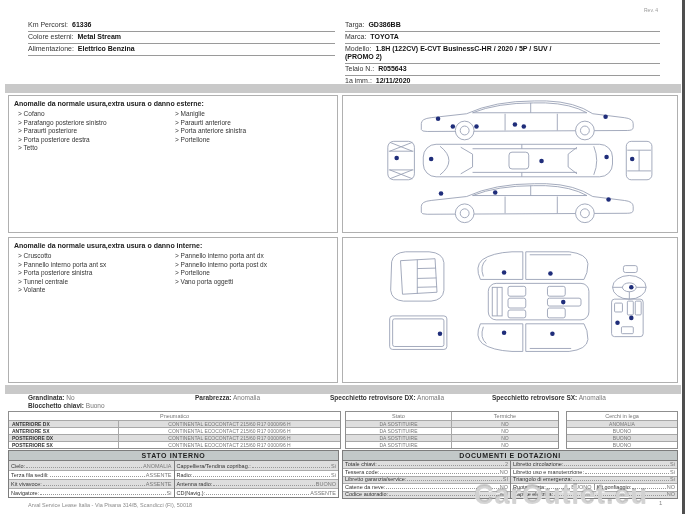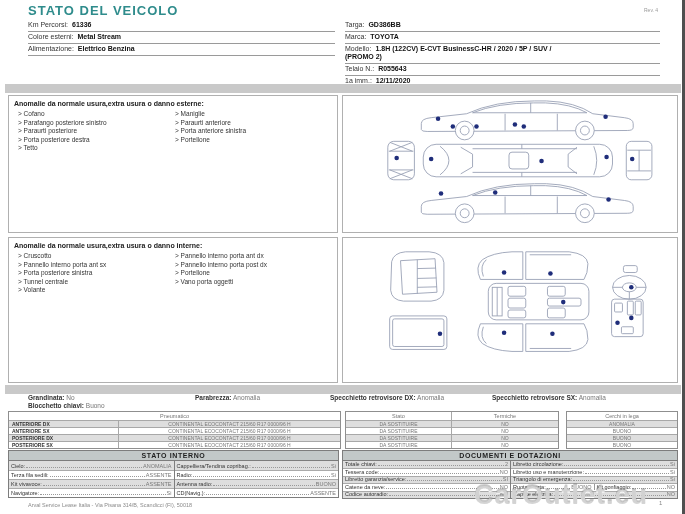--- a/index.html
+++ b/index.html
@@ -73,21 +73,20 @@
 
   .footer { position:absolute; left:28px; top:502px; font-size:5.5px; color:#8a8a8a; }
   .pagenum { position:absolute; left:659px; top:500px; font-size:6px; color:#888; }
   .watermark { position:absolute; left:474px; top:480px; font-size:27px; font-weight:bold; letter-spacing:1px; color:rgba(178,178,178,0.55); text-shadow:0 1px 0 rgba(255,255,255,0.9), 0 -1px 0 rgba(120,120,120,0.35); pointer-events:none; }
 </style>
 </head>
 <body>
 
 <div class="page">
 
-  <div class="title">STATO DEL VEICOLO</div>
   <div class="rev">Rev. 4</div>
 
   <div class="hdr hdr-left" id="hdr-left">
       <div class="row"><span class="lbl">Km Percorsi: </span><span class="val">61336</span></div>
       <div class="row"><span class="lbl">Colore esterni: </span><span class="val">Metal Stream</span></div>
       <div class="row"><span class="lbl">Alimentazione: </span><span class="val">Elettrico Benzina</span></div>
     </div>
   <div class="hdr hdr-right" id="hdr-right">
       <div class="row"><span class="lbl">Targa: </span><span class="val">GD386BB</span></div>
       <div class="row"><span class="lbl">Marca: </span><span class="val">TOYOTA</span></div>

